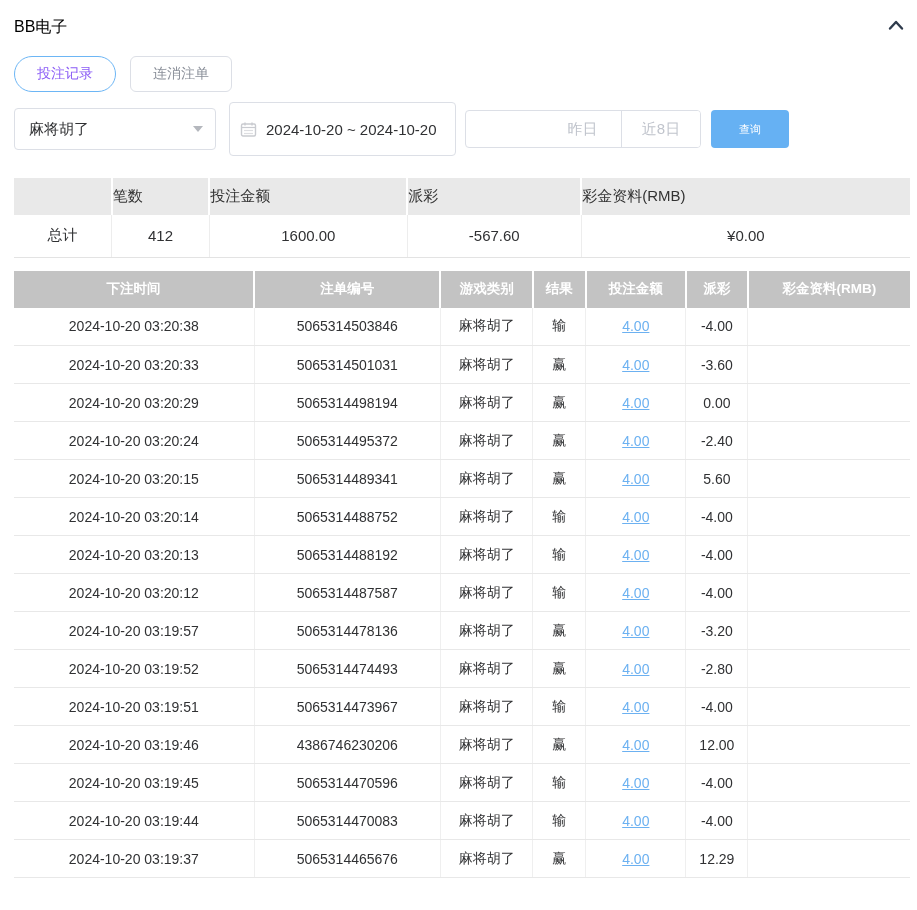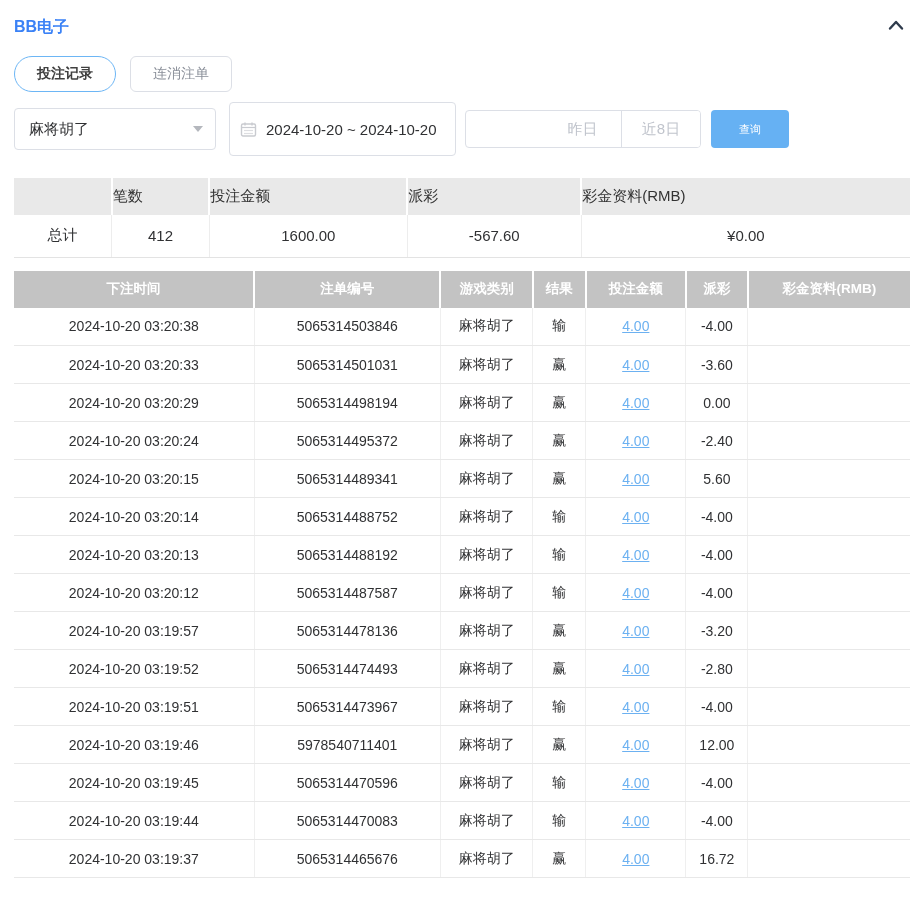--- a/index.html
+++ b/index.html
@@ -9,32 +9,32 @@
     font-family: "Liberation Sans", "DejaVu Sans", sans-serif;
     color: #333;
   }
   .wrap { padding: 0 7px 0 14px; }
 
   
   .topbar {
     display: flex; align-items: center; justify-content: space-between;
     padding: 14px 2px 0 0; height: 40px;
   }
-  .page-title { font-size: 16px; font-weight: bold; color: #3b82f6; }
+  .page-title { font-size: 16px; font-weight: normal; color: #000000; }
   .collapse-btn { cursor: pointer; width: 24px; height: 24px; display:flex; align-items:center; justify-content:center; }
 
   
   .tabs { display: flex; gap: 14px; margin-top: 16px; }
   .tab {
     height: 36px; padding: 0 22px; display: flex; align-items: center;
     font-size: 14px; border: 1px solid #dcdfe6; background: #fff;
     color: #8a8f99; cursor: pointer; border-radius: 6px;
   }
   .tab.active {
-    border: 1px solid #6db6f5; color: #404040; border-radius: 19px; font-weight: bold;
+    border: 1px solid #6db6f5; color: #8b5cf6; border-radius: 19px;
   }
 
   
   .filters { display: flex; align-items: center; margin-top: 10px; }
   .select {
     width: 202px; height: 42px; border: 1px solid #dcdfe6; border-radius: 4px;
     display: flex; align-items: center; justify-content: space-between;
     padding: 0 12px 0 14px; font-size: 15px; color: #303133; cursor: pointer;
     background: #fff;
   }
@@ -307,21 +307,21 @@
           <td>2024-10-20 03:19:51</td>
           <td>5065314473967</td>
           <td>麻将胡了</td>
           <td>输</td>
           <td><a class="bet-link">4.00</a></td>
           <td class="neg">-4.00</td>
           <td></td>
         </tr>
         <tr>
           <td>2024-10-20 03:19:46</td>
-          <td>5978540711401</td>
+          <td>4386746230206</td>
           <td>麻将胡了</td>
           <td>赢</td>
           <td><a class="bet-link">4.00</a></td>
           <td>12.00</td>
           <td></td>
         </tr>
         <tr>
           <td>2024-10-20 03:19:45</td>
           <td>5065314470596</td>
           <td>麻将胡了</td>
@@ -338,19 +338,19 @@
           <td><a class="bet-link">4.00</a></td>
           <td class="neg">-4.00</td>
           <td></td>
         </tr>
         <tr>
           <td>2024-10-20 03:19:37</td>
           <td>5065314465676</td>
           <td>麻将胡了</td>
           <td>赢</td>
           <td><a class="bet-link">4.00</a></td>
-          <td>16.72</td>
+          <td>12.29</td>
           <td></td>
         </tr>
       </tbody>
   </table>
 
 </div>
 
 </body></html>

